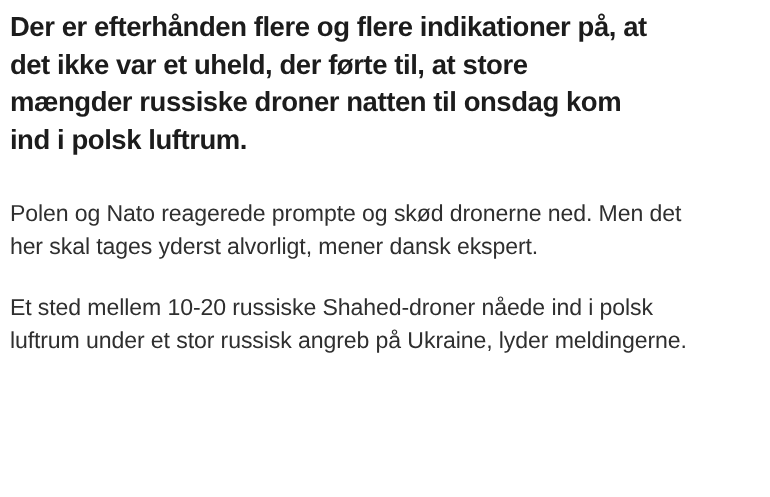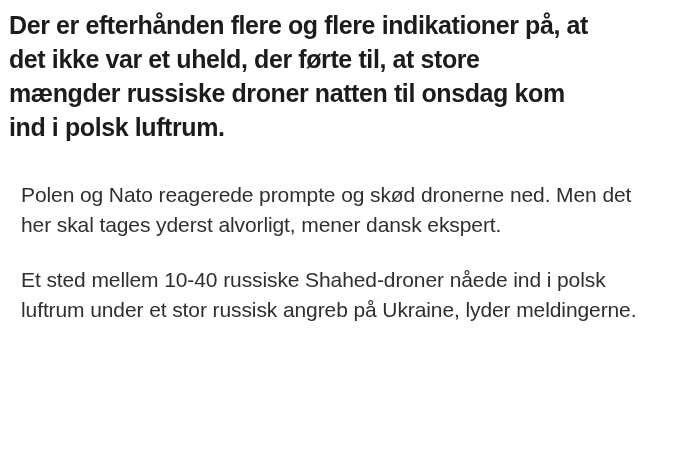--- a/index.html
+++ b/index.html
@@ -21,21 +21,21 @@
   .headline {
     margin: 0 0 36px 0;
     font-size: 25px;
     line-height: 34px;
     font-weight: 700;
     letter-spacing: -0.4px;
     color: #1c1c1c;
     white-space: pre;
   }
   .body-par {
-    margin: 0 0 25px 12px;
+    margin: 0 0 25px 0;
     font-size: 21px;
     line-height: 30px;
     font-weight: 400;
     letter-spacing: -0.1px;
     color: #2f2f2f;
     white-space: pre;
   }
 </style>
 </head>
 <body>
@@ -43,15 +43,15 @@
 <div class="article">
   <h1 class="headline">Der er efterhånden flere og flere indikationer på, at
 det ikke var et uheld, der førte til, at store
 mængder russiske droner natten til onsdag kom
 ind i polsk luftrum.</h1>
 
   <p class="body-par">Polen og Nato reagerede prompte og skød dronerne ned. Men det
 her skal tages yderst alvorligt, mener dansk ekspert.</p>
 
 
-  <p class="body-par">Et sted mellem 10-40 russiske Shahed-droner nåede ind i polsk
+  <p class="body-par">Et sted mellem 10-20 russiske Shahed-droner nåede ind i polsk
 luftrum under et stor russisk angreb på Ukraine, lyder meldingerne.</p>
 </div>
 
 </body></html>

